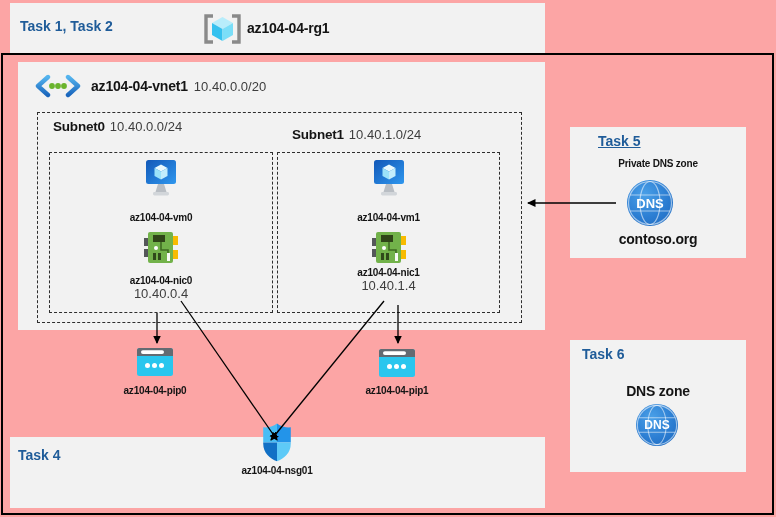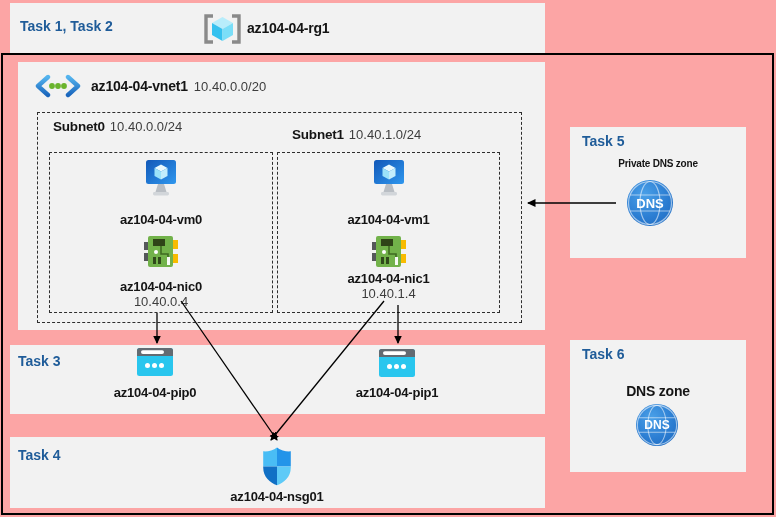--- a/index.html
+++ b/index.html
@@ -1,21 +1,21 @@
 <!DOCTYPE html>
 <html><head>
 <meta charset="utf-8">
 <style>
   html,body{margin:0;padding:0;background:#fff;}
   #stage{position:relative;width:776px;height:517px;background:#fca5a5;
          font-family:"Liberation Sans",sans-serif;color:#111;overflow:hidden;}
   .abs{position:absolute;}
   .panel{position:absolute;background:#f2f2f2;}
   .task-label{font-weight:bold;font-size:14px;color:#1f5c99;}
-  .entity-label{font-weight:bold;font-size:13px;letter-spacing:-0.2px;color:#141414;white-space:nowrap;}
+  .entity-label{font-weight:bold;font-size:10px;letter-spacing:-0.2px;color:#141414;white-space:nowrap;}
   .value-text{font-size:13px;color:#3d3d3d;white-space:nowrap;}
   .frame{position:absolute;left:1px;top:53px;width:769px;height:458px;border:2px solid #000;background:transparent;}
   .dashed{position:absolute;border:1px dashed #2e2e2e;}
   .col{display:flex;flex-direction:column;align-items:center;}
   .subnet-label{position:absolute;font-size:13.5px;white-space:nowrap;}
   .subnet-label b{font-weight:bold;color:#141414;letter-spacing:-0.2px;}
   .subnet-label span{color:#3d3d3d;margin-left:5px;font-size:13px;}
   .vnet-header{position:absolute;left:16px;top:12px;display:flex;align-items:center;}
   .vnet-header .entity-label{margin-left:9px;}
   .vnet-header .value-text{margin-left:6px;font-size:13px;}
@@ -128,23 +128,20 @@
       <circle cx="12" cy="17" r="2" fill="#ffffff"></circle>
       <path d="M17,11 V19 H24 V26" fill="none" stroke="#3f6b22" stroke-width="1.6"></path>
       <rect x="9" y="22" width="3" height="7" fill="#2f4a1a"></rect>
       <rect x="14" y="22" width="3" height="7" fill="#2f4a1a"></rect>
       <rect x="23" y="22" width="3" height="8" fill="#ffffff" opacity="0.95"></rect>
     </svg>
     <span class="entity-label" style="margin-top:3px;">az104-04-nic1</span>
     <span class="value-text">10.40.1.4</span>
   </div>
 
-  <div class="panel" style="left:10px;top:345px;width:535px;height:69px;">
-    <span class="abs task-label" style="left:8px;top:8px;">Task 3</span>
-  </div>
 
   <div class="abs col" style="left:80px;top:348px;width:150px;">
     <svg width="36" height="28" viewBox="0 0 36 28">
       <rect x="0" y="0" width="36" height="28" rx="2.5" fill="#29c6ee"></rect>
       <path d="M0,8 V2.5 A2.5,2.5 0 0 1 2.5,0 H33.5 A2.5,2.5 0 0 1 36,2.5 V8 Z" fill="#636b72"></path>
       <rect x="4" y="2.2" width="23" height="3.8" rx="1.9" fill="#ffffff"></rect>
       <circle cx="10.5" cy="17.5" r="2.5" fill="#ffffff"></circle>
       <circle cx="17.5" cy="17.5" r="2.5" fill="#ffffff"></circle>
       <circle cx="24.5" cy="17.5" r="2.5" fill="#ffffff"></circle>
     </svg>
@@ -160,49 +157,50 @@
       <circle cx="17.5" cy="17.5" r="2.5" fill="#ffffff"></circle>
       <circle cx="24.5" cy="17.5" r="2.5" fill="#ffffff"></circle>
     </svg>
     <span class="entity-label" style="margin-top:8px;">az104-04-pip1</span>
   </div>
 
   <div class="panel" style="left:10px;top:437px;width:535px;height:71px;">
     <span class="abs task-label" style="left:8px;top:10px;">Task 4</span>
   </div>
 
-  <div class="abs col" style="left:202px;top:446px;width:150px;">
+  <div class="abs col" style="left:202px;top:422px;width:150px;">
     <svg width="30" height="40" viewBox="0 0 30 40">
       <defs>
         <clipPath id="shieldclip">
           <path d="M15,1.5 C18.8,4.4 24.6,5.8 28.8,5.3 V21.5 C28.8,31.2 21.9,36.8 15,39.3 C8.1,36.8 1.2,31.2 1.2,21.5 V5.3 C5.4,5.8 11.2,4.4 15,1.5 Z"></path>
         </clipPath>
       </defs>
       <g clip-path="url(#shieldclip)">
         <rect x="0" y="0" width="15" height="20.5" fill="#49bdf5"></rect>
         <rect x="15" y="0" width="15" height="20.5" fill="#2394e9"></rect>
         <rect x="0" y="20.5" width="15" height="19.5" fill="#1170c5"></rect>
         <rect x="15" y="20.5" width="15" height="19.5" fill="#5ecaf7"></rect>
       </g>
     </svg>
     <span class="entity-label" style="margin-top:3px;">az104-04-nsg01</span>
   </div>
 
   <div class="panel" style="left:570px;top:127px;width:176px;height:131px;">
-    <span class="abs task-label" style="left:12px;top:6px;">Task 5</span>
+    <span class="abs task-label" style="left:28px;top:6px;text-decoration:underline;">Task 5</span>
     <span class="center-text entity-label" style="top:31px;font-size:10px;">Private DNS zone</span>
     <div class="abs dns-icon" style="left:57px;top:53px;width:46px;height:46px;">
       <svg width="46" height="46" viewBox="0 0 46 46">
         <circle cx="23" cy="23" r="21.5" fill="none" stroke="rgba(255,255,255,0.55)" stroke-width="1.2"></circle>
         <ellipse cx="23" cy="23" rx="10" ry="21.5" fill="none" stroke="rgba(255,255,255,0.55)" stroke-width="1.2"></ellipse>
         <path d="M3,15 H43" stroke="rgba(255,255,255,0.55)" stroke-width="1.2"></path>
         <path d="M3,31 H43" stroke="rgba(255,255,255,0.55)" stroke-width="1.2"></path>
       </svg>
       <span class="dns-text">DNS</span>
     </div>
+    <span class="center-text entity-label" style="top:104px;font-size:14px;">contoso.org</span>
   </div>
 
   <div class="panel" style="left:570px;top:340px;width:176px;height:132px;">
     <span class="abs task-label" style="left:12px;top:6px;">Task 6</span>
     <span class="center-text entity-label" style="top:43px;font-size:14px;">DNS zone</span>
     <div class="abs dns-icon" style="left:66px;top:64px;width:42px;height:42px;">
       <svg width="42" height="42" viewBox="0 0 46 46">
         <circle cx="23" cy="23" r="21.5" fill="none" stroke="rgba(255,255,255,0.55)" stroke-width="1.2"></circle>
         <ellipse cx="23" cy="23" rx="10" ry="21.5" fill="none" stroke="rgba(255,255,255,0.55)" stroke-width="1.2"></ellipse>
         <path d="M3,15 H43" stroke="rgba(255,255,255,0.55)" stroke-width="1.2"></path>

